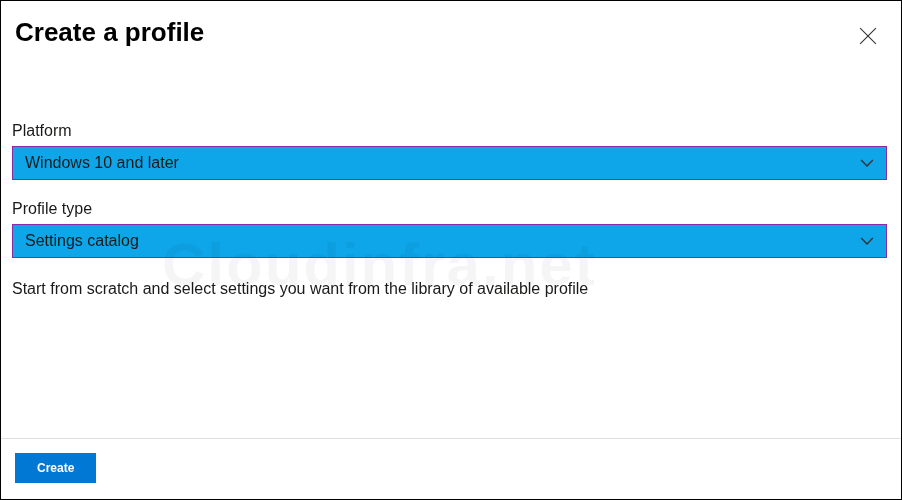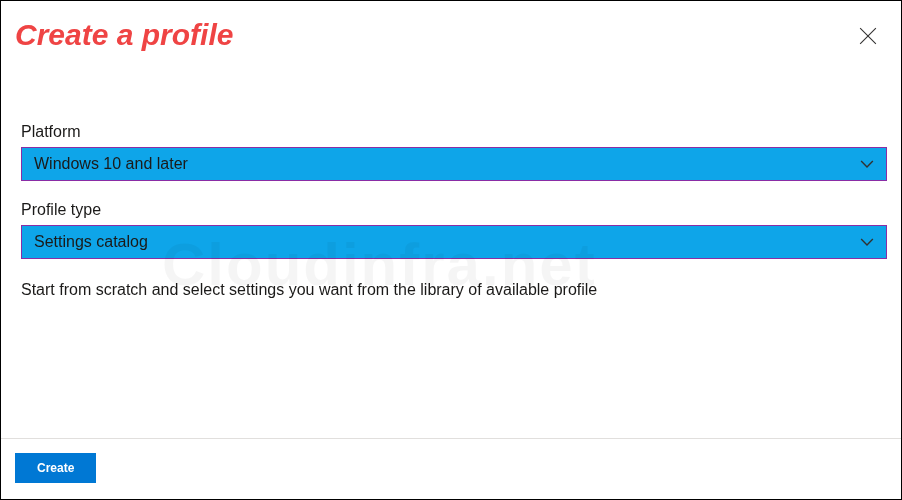--- a/index.html
+++ b/index.html
@@ -17,42 +17,41 @@
       flex-direction: column;
       overflow: hidden;
     }
     .header {
       display: flex;
       justify-content: space-between;
       align-items: flex-start;
       padding: 16px 20px 0 14px;
     }
     .title {
-      font-size: 30px;
+      font-size: 26px;
       font-weight: 600;
-      color: #ef4444;
+      color: #000000;
       line-height: 1.2;
-      font-style: italic;
     }
     .close-btn {
       background: none;
       border: none;
       cursor: pointer;
       padding: 4px;
       margin-top: 6px;
       display: flex;
       align-items: center;
       justify-content: center;
     }
     .close-btn svg {
       width: 18px;
       height: 18px;
     }
     .content {
-      padding: 70px 14px 0 20px;
+      padding: 70px 14px 0 11px;
       flex: 1;
     }
     .field-group {
       margin-bottom: 20px;
     }
     .field-label {
       font-size: 16px;
       color: #1b1a19;
       margin-bottom: 6px;
       display: block;

